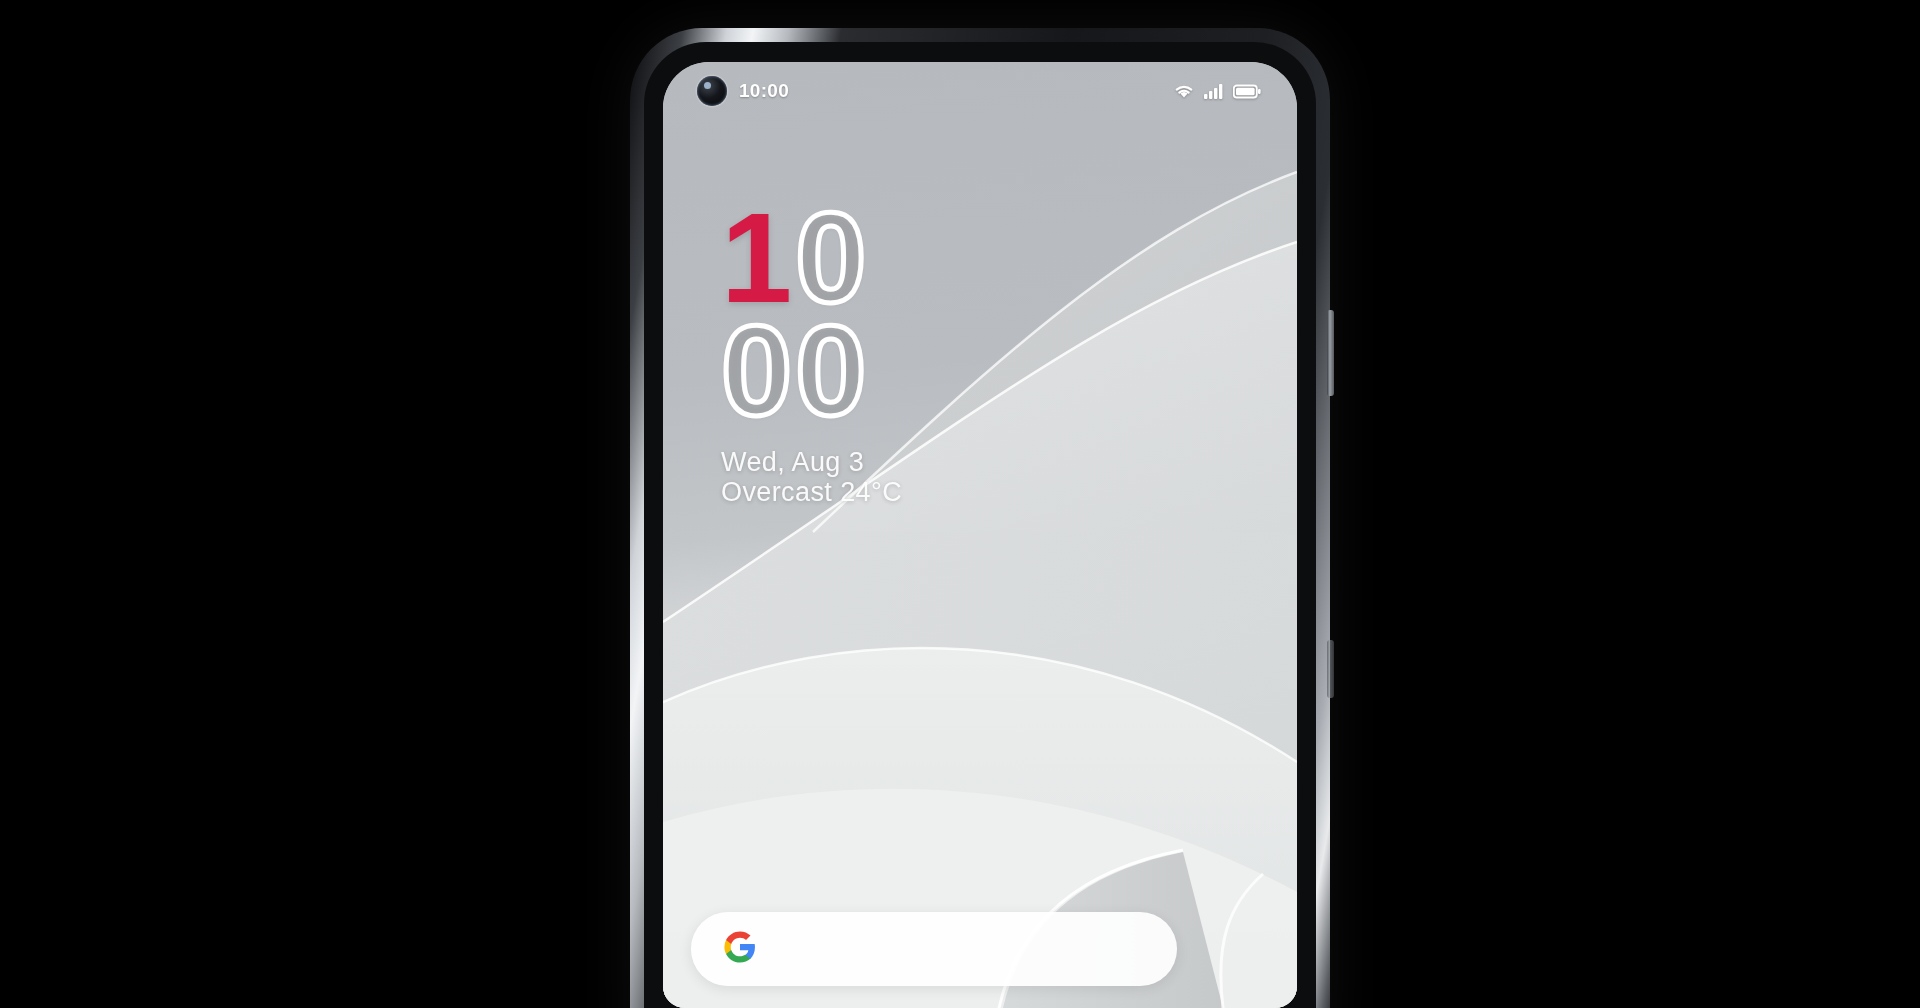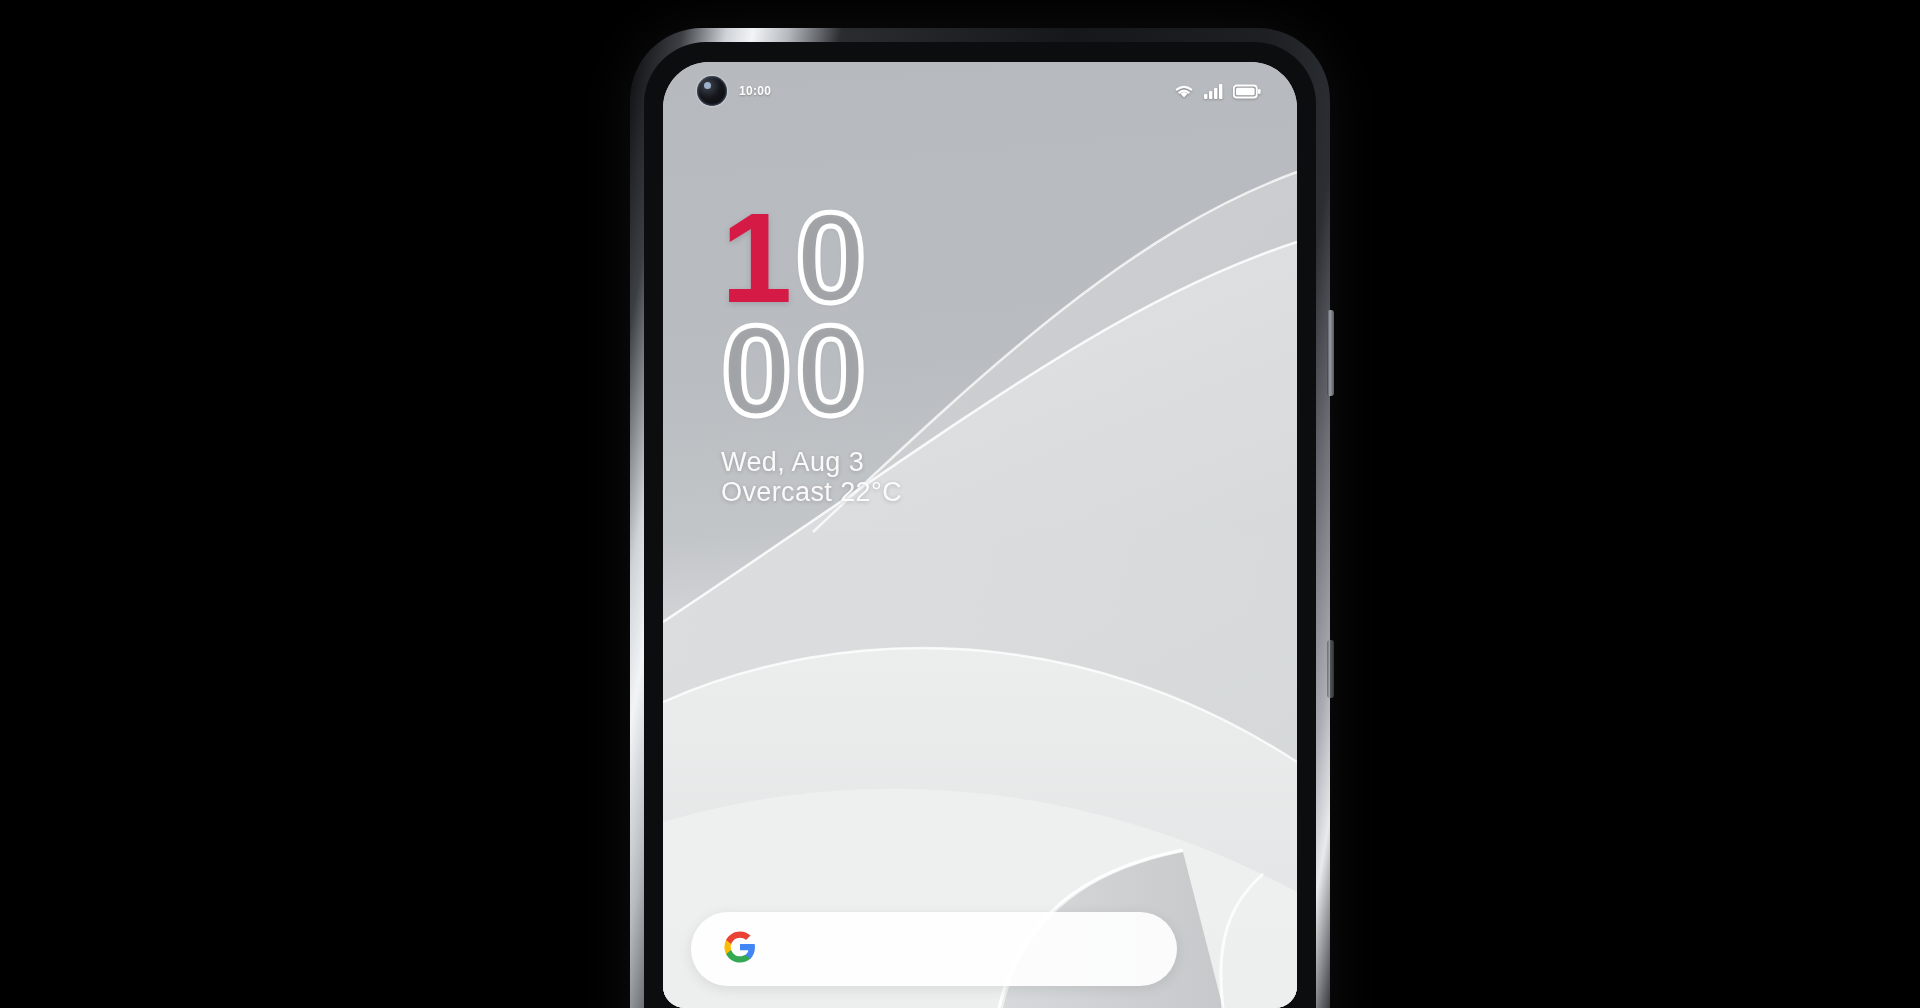--- a/index.html
+++ b/index.html
@@ -72,21 +72,21 @@
     width:30px;height:30px;border-radius:50%;
     background:radial-gradient(circle at 36% 32%, #3f4650 0%, #14161b 45%, #050608 100%);
     box-shadow:0 0 0 1.5px rgba(255,255,255,.18), inset 0 0 3px #6e86a8;
   }
   .punch-hole::after{
     content:""; position:absolute; left:7px; top:6px;
     width:7px;height:7px;border-radius:50%;
     background:rgba(190,215,245,.75);
   }
   .status-time{
-    margin-left:42px; color:#fff; font-size:12px; font-weight:700;
+    margin-left:42px; color:#fff; font-size:19px; font-weight:700;
     letter-spacing:.3px; text-shadow:0 1px 2px rgba(0,0,0,.28);
   }
   .status-right{ margin-left:auto; display:flex; align-items:center; gap:9px; }
   .status-right svg{ display:block; filter:drop-shadow(0 1px 1px rgba(0,0,0,.25)); }
 
   
   .clock-widget{
     position:absolute; left:58px; top:140px;
     line-height:.88;
   }
@@ -198,21 +198,21 @@
       <div class="clock-row">
         <span class="cdig filled">1</span>
         <span class="cdig outline">0</span>
       </div>
       <div class="clock-row">
         <span class="cdig outline">0</span>
         <span class="cdig outline">0</span>
       </div>
       <div class="date-block">
         <div class="date-line">Wed, Aug 3</div>
-        <div class="date-line">Overcast  22°C</div>
+        <div class="date-line">Overcast  24°C</div>
       </div>
     </div>
 
     <div class="search-bar">
       <span>
         <svg width="34" height="34" viewBox="0 0 48 48">
           <path fill="#4285F4" d="M45.1 24.5c0-1.6-.1-3.2-.4-4.7H24v8.9h11.8c-.5 2.7-2.1 5-4.4 6.6v5.5h7.1c4.2-3.8 6.6-9.5 6.6-16.3z"></path>
           <path fill="#34A853" d="M24 46c6 0 11-2 14.6-5.4l-7.1-5.5c-2 1.3-4.5 2.1-7.5 2.1-5.8 0-10.7-3.9-12.4-9.1H4.3v5.7C7.9 41.1 15.4 46 24 46z"></path>
           <path fill="#FBBC05" d="M11.6 28.1c-.4-1.3-.7-2.7-.7-4.1s.3-2.8.7-4.1v-5.7H4.3A22 22 0 0 0 2 24c0 3.6.9 6.9 2.3 9.8l7.3-5.7z"></path>
           <path fill="#EA4335" d="M24 10.8c3.3 0 6.2 1.1 8.5 3.3l6.3-6.3C35 4.3 30 2 24 2 15.4 2 7.9 6.9 4.3 14.2l7.3 5.7c1.7-5.2 6.6-9.1 12.4-9.1z"></path>

